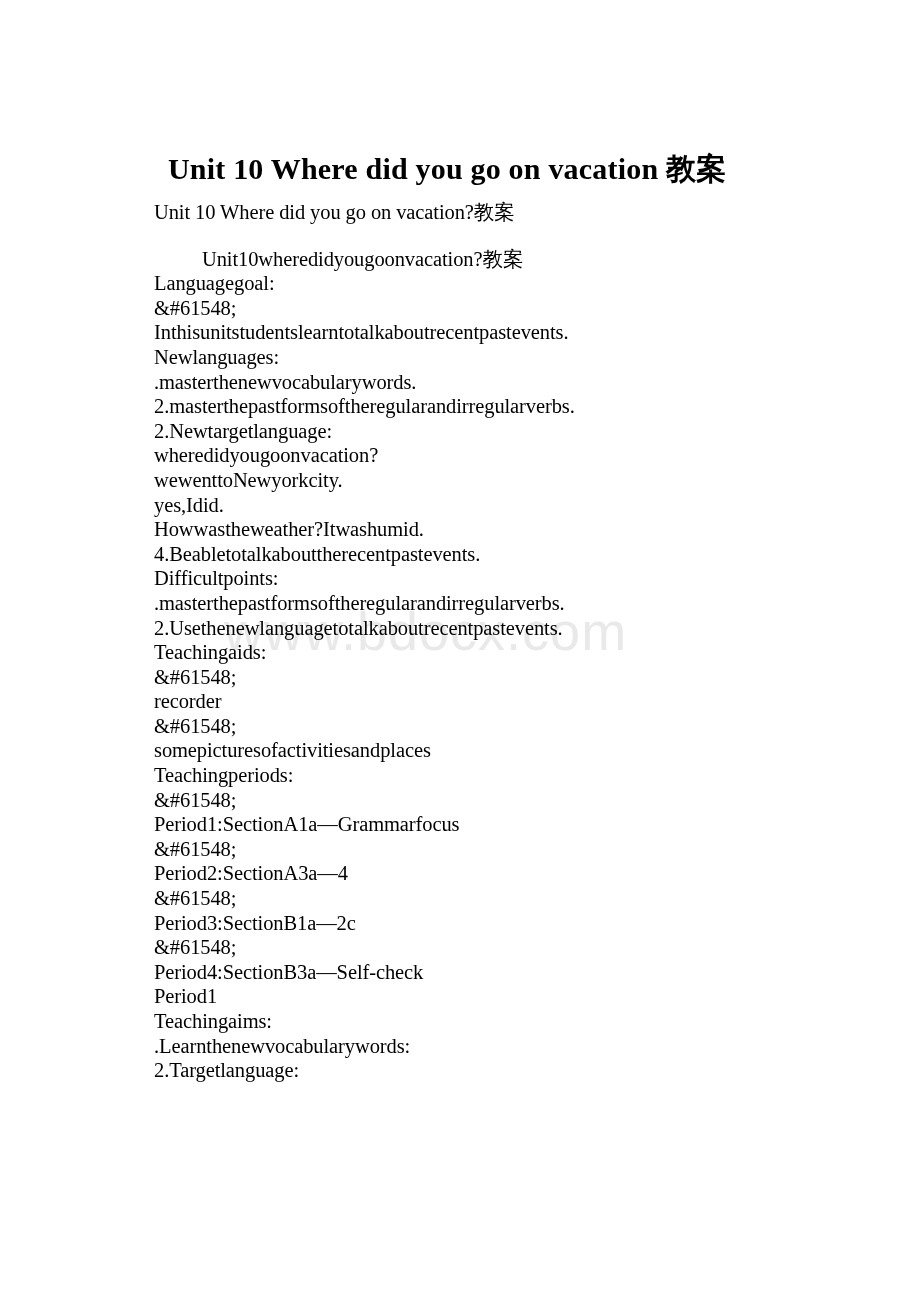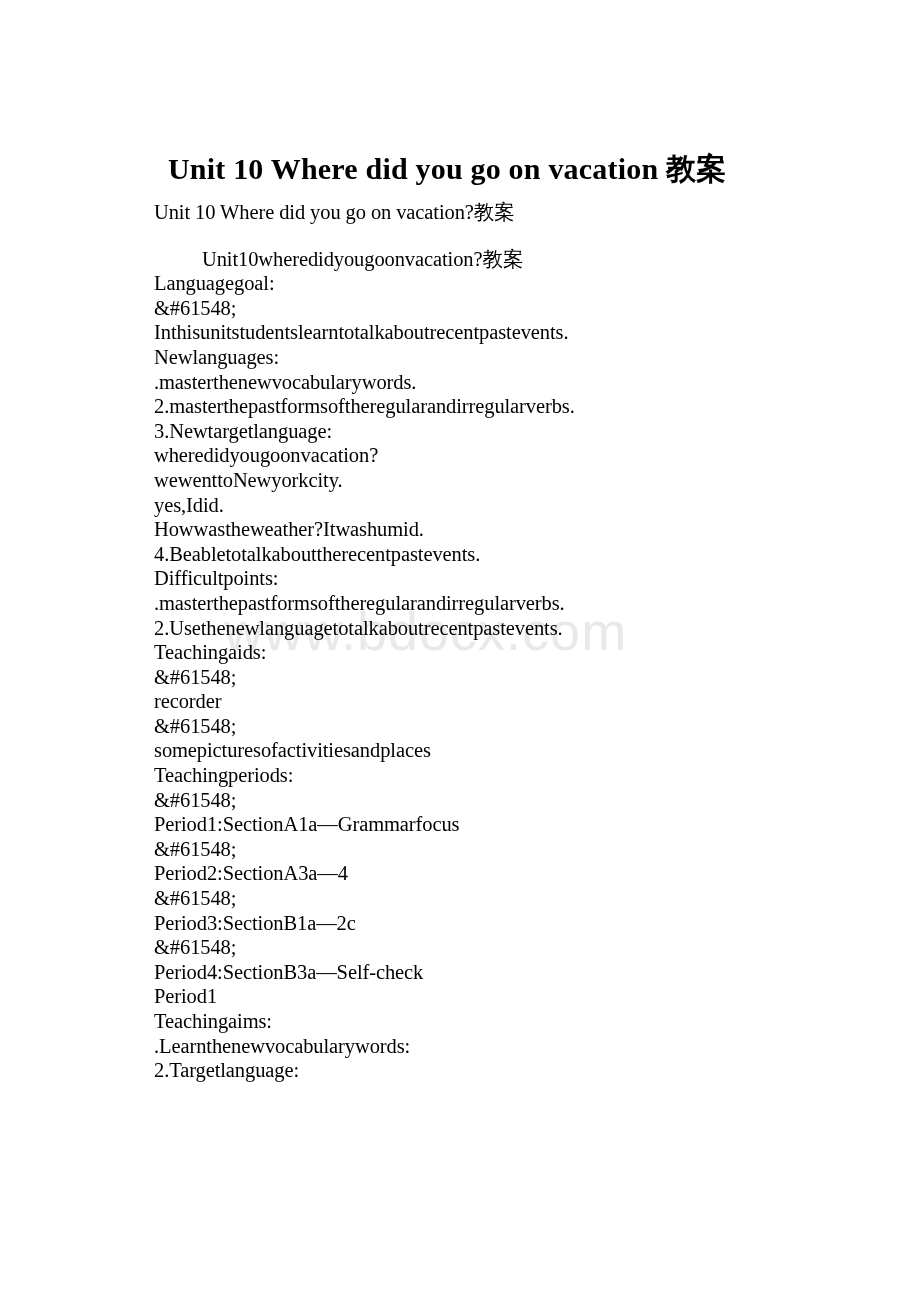--- a/index.html
+++ b/index.html
@@ -96,21 +96,21 @@
 
     <div class="body-block" id="body-block">
         <div class="line">Unit 10 Where did you go on vacation?教案</div>
         <div class="line indent gap-before">Unit10wheredidyougoonvacation?教案</div>
         <div class="line">Languagegoal:</div>
         <div class="line">&amp;#61548;</div>
         <div class="line">Inthisunitstudentslearntotalkaboutrecentpastevents.</div>
         <div class="line">Newlanguages:</div>
         <div class="line">.masterthenewvocabularywords.</div>
         <div class="line">2.masterthepastformsoftheregularandirregularverbs.</div>
-        <div class="line">3.Newtargetlanguage:</div>
+        <div class="line">2.Newtargetlanguage:</div>
         <div class="line">wheredidyougoonvacation?</div>
         <div class="line">wewenttoNewyorkcity.</div>
         <div class="line">yes,Idid.</div>
         <div class="line">Howwastheweather?Itwashumid.</div>
         <div class="line">4.Beabletotalkabouttherecentpastevents.</div>
         <div class="line">Difficultpoints:</div>
         <div class="line">.masterthepastformsoftheregularandirregularverbs.</div>
         <div class="line">2.Usethenewlanguagetotalkaboutrecentpastevents.</div>
         <div class="line">Teachingaids:</div>
         <div class="line">&amp;#61548;</div>

